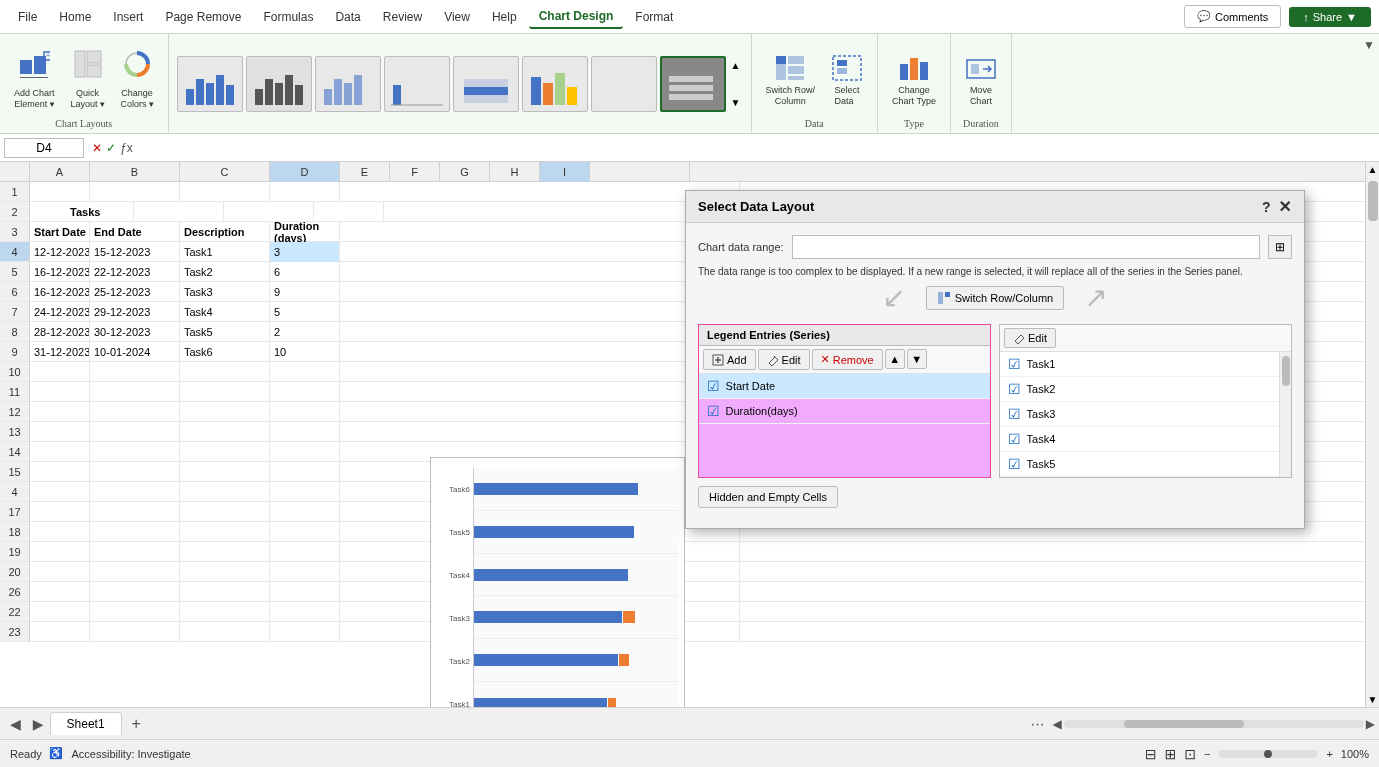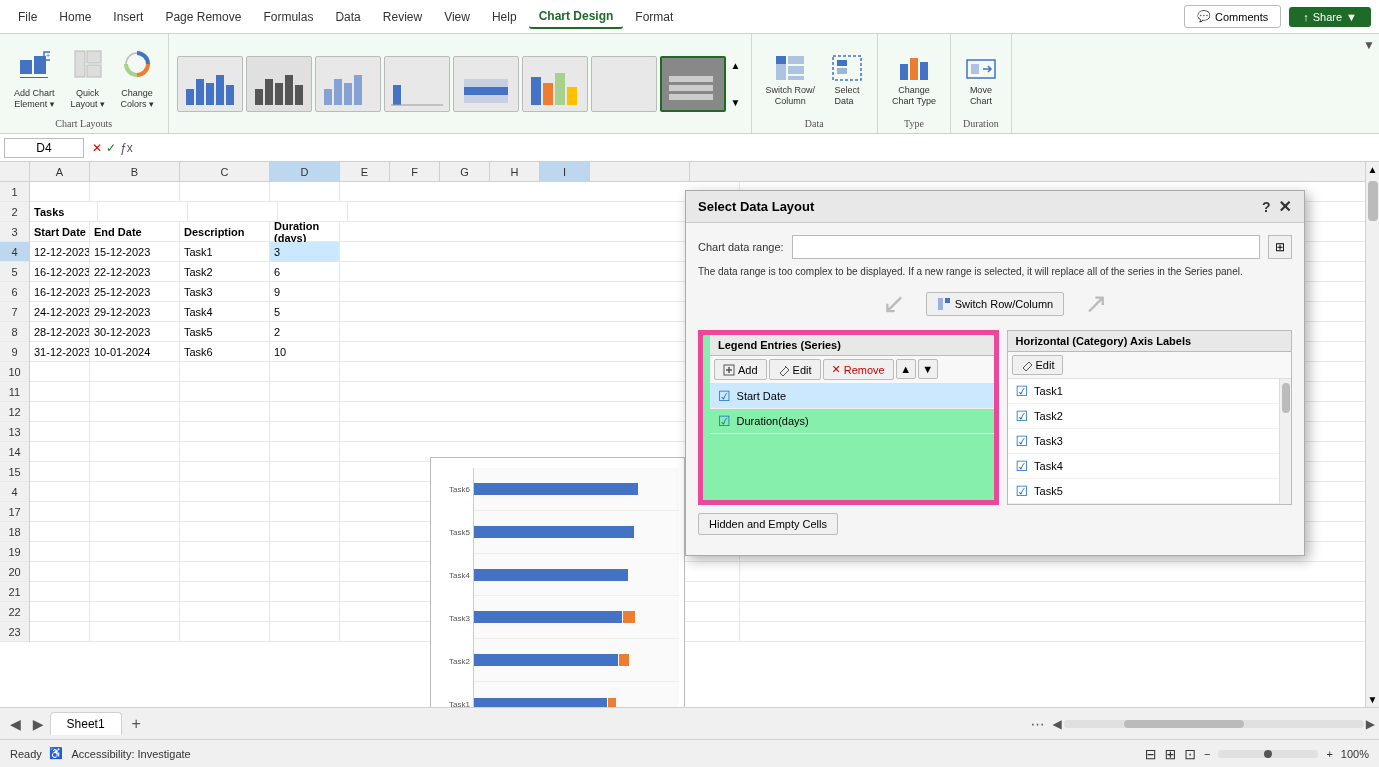--- a/index.html
+++ b/index.html
@@ -105,37 +105,37 @@
 
     .form-row { display: flex; align-items: center; gap: 8px; margin-bottom: 6px; }
     .form-label { font-size: 11px; color: #333; white-space: nowrap; }
     .form-input {
       flex: 1; height: 24px; border: 1px solid #bbb; padding: 0 4px; font-size: 11px; background: #fff;
     }
     .form-input-btn {
       width: 24px; height: 24px; border: 1px solid #bbb; background: #f0f0f0;
       display: flex; align-items: center; justify-content: center; cursor: pointer; font-size: 12px;
     }
-    .info-text { font-size: 10px; color: #333; margin-bottom: 8px; line-height: 1.4; }
+    .info-text { font-size: 10px; color: #333; margin-bottom: 2px; line-height: 1.4; }
 
     
     .switch-row-col-area {
       display: flex; align-items: center; justify-content: center;
       margin-bottom: 10px; gap: 20px;
     }
     .arrow-left { font-size: 28px; color: #bbb; }
     .arrow-right { font-size: 28px; color: #bbb; }
     .switch-btn {
       display: flex; align-items: center; gap: 4px; padding: 4px 10px;
       border: 1px solid #bbb; background: #f0f0f0; cursor: pointer; font-size: 11px; border-radius: 2px;
     }
 
     
     .two-panels { display: flex; gap: 8px; margin-bottom: 8px; }
-    .panel { flex: 1; border: 5px solid #ec4899; background: #86efac; padding-left: 7px; }
+    .panel { flex: 1; border: 1px solid #ec4899; background: #f0abfc; }
     .panel-header {
       background: #e8e8e8; padding: 4px 8px; font-size: 11px; font-weight: 600;
       border-bottom: 1px solid #bbb; display: flex; justify-content: space-between; align-items: center;
     }
     .panel-toolbar {
       display: flex; gap: 2px; padding: 3px 4px; border-bottom: 1px solid #e0e0e0; background: #f8f8f8;
     }
     .panel-btn {
       display: flex; align-items: center; gap: 3px; padding: 3px 8px;
       border: 1px solid #bbb; background: #f0f0f0; cursor: pointer; font-size: 11px; border-radius: 2px;
@@ -428,37 +428,37 @@
         <div class="row-num">11</div>
         <div class="row-num">12</div>
         <div class="row-num">13</div>
         <div class="row-num">14</div>
         <div class="row-num">15</div>
         <div class="row-num">4</div>
         <div class="row-num">17</div>
         <div class="row-num">18</div>
         <div class="row-num">19</div>
         <div class="row-num">20</div>
-        <div class="row-num">21</div>
+        <div class="row-num">26</div>
         <div class="row-num">22</div>
         <div class="row-num">23</div>
       </div>
 
       <div style="flex:1; overflow:hidden;">
 
         <div class="grid-row">
           <div class="cell" style="width:60px;"></div>
           <div class="cell" style="width:90px;"></div>
           <div class="cell" style="width:90px;"></div>
           <div class="cell" style="width:70px;"></div>
           <div class="cell" style="width:400px;"></div>
         </div>
 
         <div class="grid-row">
-          <div class="cell header-cell" style="width:68px;">Tasks</div>
+          <div class="cell header-cell" style="width:68px;margin-left:36px;">Tasks</div>
           <div class="cell" style="width:90px;"></div>
           <div class="cell" style="width:90px;"></div>
           <div class="cell" style="width:70px;"></div>
           <div class="cell" style="width:400px;"></div>
         </div>
 
         <div class="grid-row">
           <div class="cell header-cell" style="width:60px;">Start Date</div>
           <div class="cell header-cell" style="width:90px;">End Date</div>
           <div class="cell header-cell" style="width:90px;">Description</div>
@@ -779,23 +779,20 @@
               <span>Start Date</span>
             </div>
             <div class="series-item">
               <span class="checkbox-checked">☑</span>
               <span>Duration(days)</span>
             </div>
           </div>
         </div>
 
         <div class="cat-panel">
-          <div class="panel-header">
-            <span>Horizontal (Category) Axis Labels</span>
-          </div>
           <div class="cat-panel-toolbar">
             <button class="panel-btn">
               <svg width="12" height="12">
                   <path d="M2 9 L8 3 L11 6 L5 12 Z" fill="none" stroke="#555" stroke-width="1"></path>
                 </svg>
               <span>Edit</span>
             </button>
           </div>
           <div style="display:flex;">
             <div class="cat-list" style="flex:1;">

